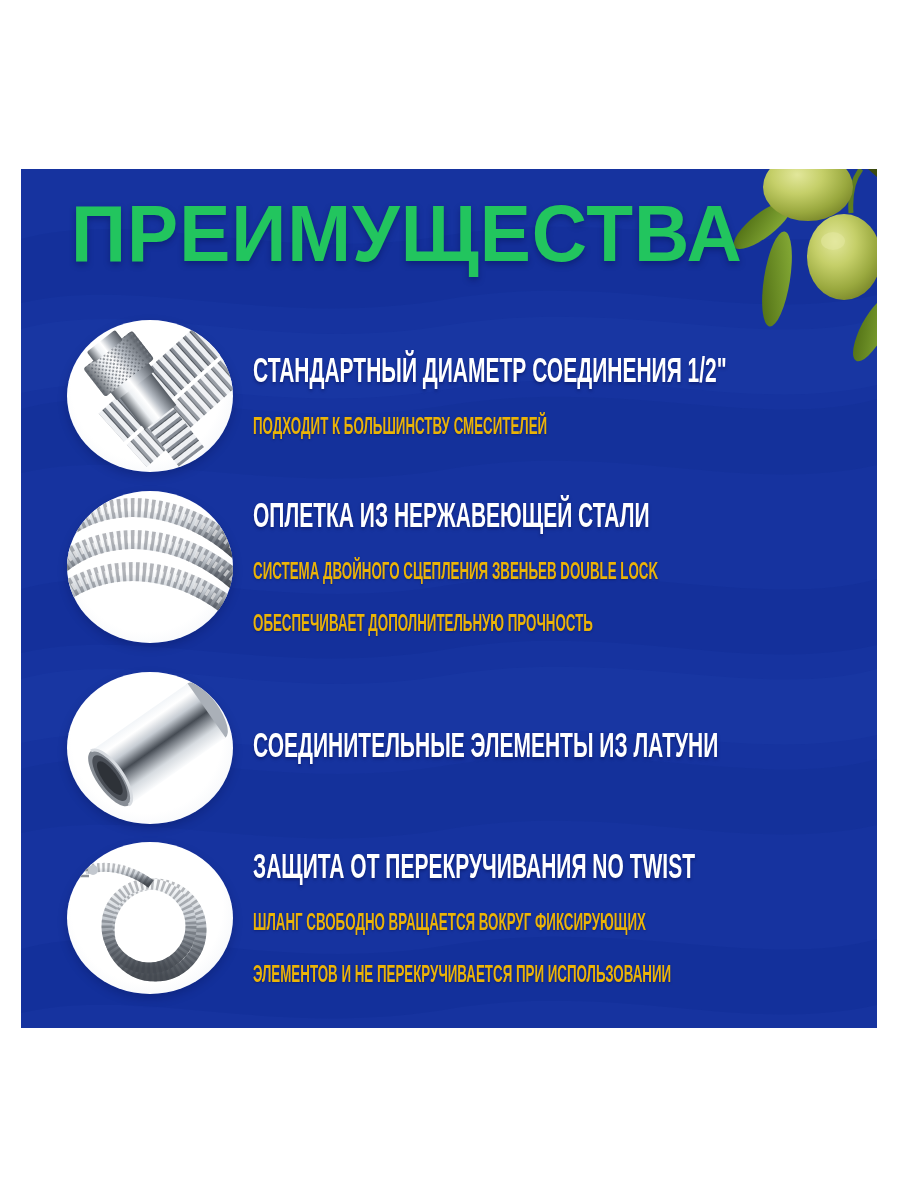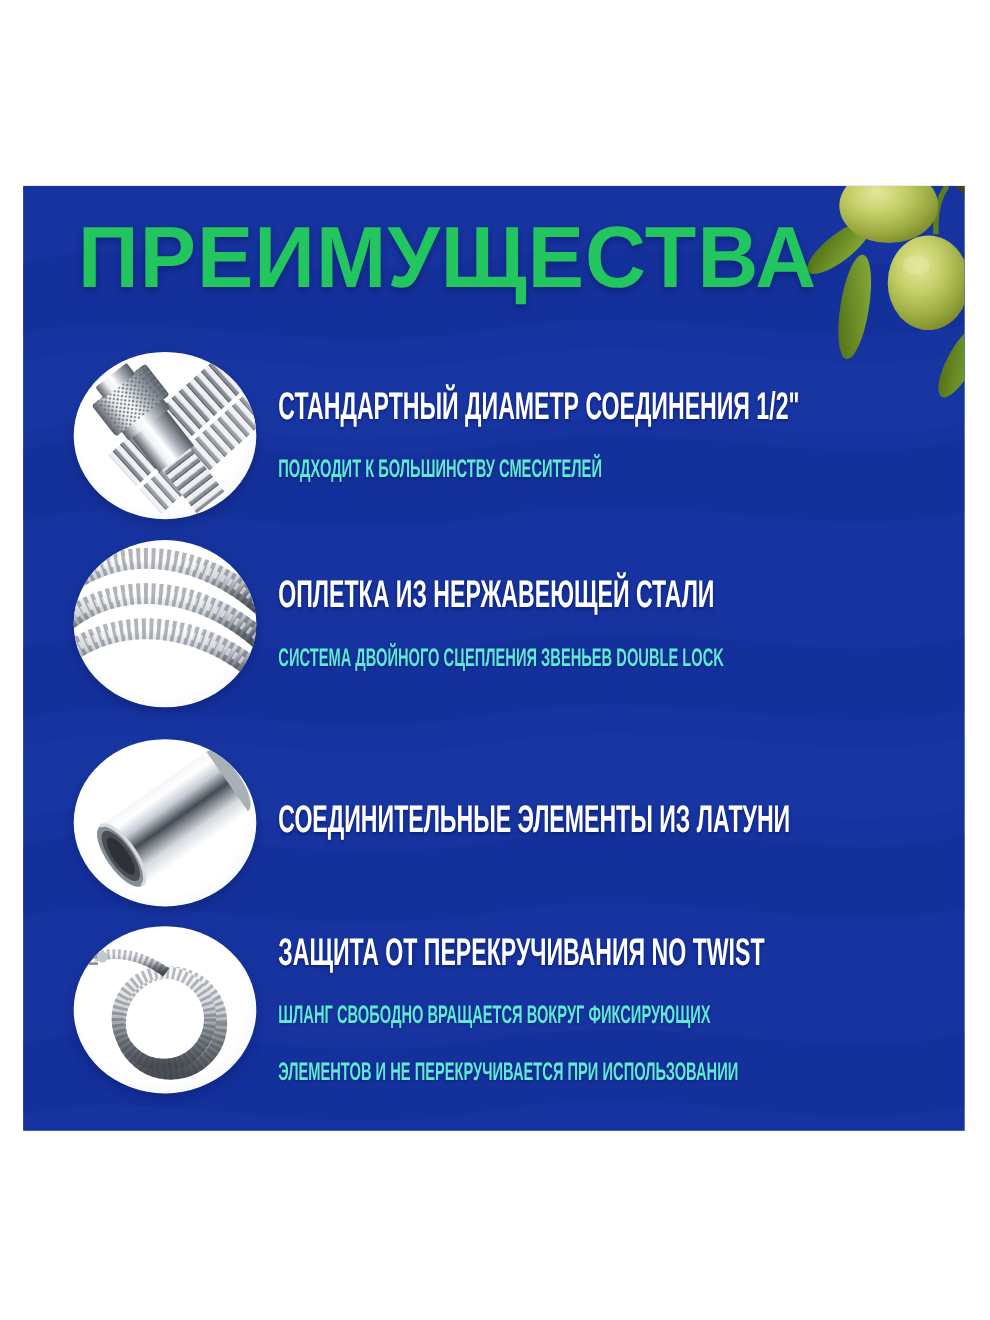--- a/index.html
+++ b/index.html
@@ -47,21 +47,21 @@
   }
   .photo svg { display:block; width:166px; height:152px; }
   .ftext { flex:1; min-width:0; }
   .ftitle {
     font-size:35px; font-weight:800; color:#ffffff;
     line-height:38px; margin:0 0 6px 0;
     text-shadow:0 2px 4px rgba(0,12,70,.45);
     white-space:nowrap;
   }
   .fline {
-    font-size:23px; font-weight:700; color:#5eead4;
+    font-size:23px; font-weight:700; color:#eab308;
     line-height:30px;
     text-shadow:0 1px 3px rgba(0,12,70,.40);
     white-space:nowrap;
     margin-top:22px;
   }
   .cx-t { display:inline-block; transform:scaleX(.60); transform-origin:0 50%; white-space:nowrap; }
   .cx-s { display:inline-block; transform:scaleX(.58); transform-origin:0 50%; white-space:nowrap; }
 </style>
 </head>
 <body>
@@ -186,20 +186,23 @@
         </g>
       </svg>
     </div>
     <div class="ftext">
       <div class="ftitle">
         <span class="cx-t">ОПЛЕТКА ИЗ НЕРЖАВЕЮЩЕЙ СТАЛИ</span>
       </div>
       <div class="fline">
         <span class="cx-s">СИСТЕМА ДВОЙНОГО СЦЕПЛЕНИЯ ЗВЕНЬЕВ DOUBLE LOCK</span>
       </div>
+      <div class="fline">
+        <span class="cx-s">ОБЕСПЕЧИВАЕТ ДОПОЛНИТЕЛЬНУЮ ПРОЧНОСТЬ</span>
+      </div>
     </div>
   </div>
 
   <div class="feature f3">
     <div class="photo">
       <svg viewBox="0 0 166 152">
         <g transform="rotate(-35 83 78)">
           <ellipse cx="152" cy="78" rx="12" ry="33" fill="#aab0b8"></ellipse>
           <rect x="34" y="45" width="118" height="66" fill="url(#chromeLong)"></rect>
           <ellipse cx="34" cy="78" rx="13" ry="33" fill="#878d95"></ellipse>

